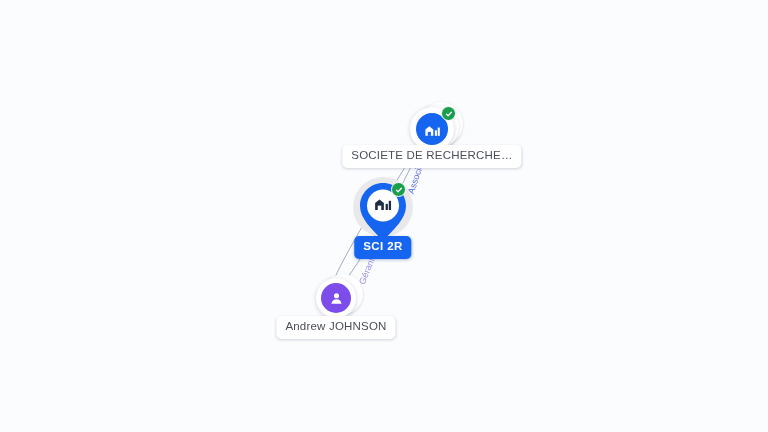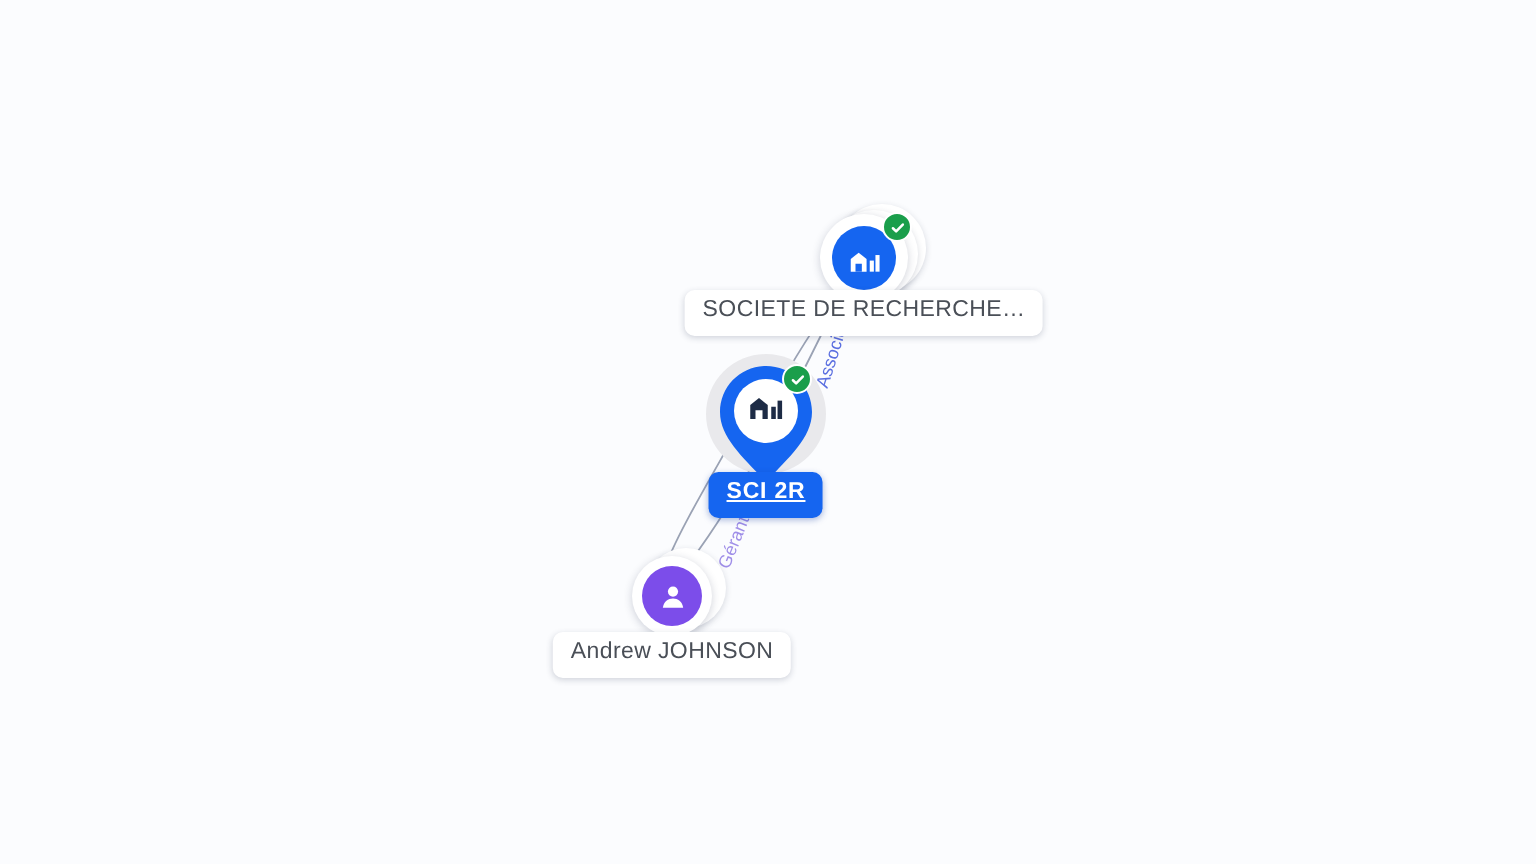--- a/index.html
+++ b/index.html
@@ -148,21 +148,20 @@
     padding: 5px 9px 6px 9px;
     border-radius: 5px;
     box-shadow: 0 1px 3px rgba(40,50,80,0.20);
   }
   .node-label.selected {
     background: #1565f0;
     color: #ffffff;
     font-weight: bold;
     letter-spacing: 0.4px;
     box-shadow: 0 1px 3px rgba(20,60,160,0.35);
-    text-decoration: underline;
   }
 
   
   .edge-label {
     position: absolute;
     font-size: 9px;
     white-space: nowrap;
     transform-origin: 0 0;
     pointer-events: none;
   }

